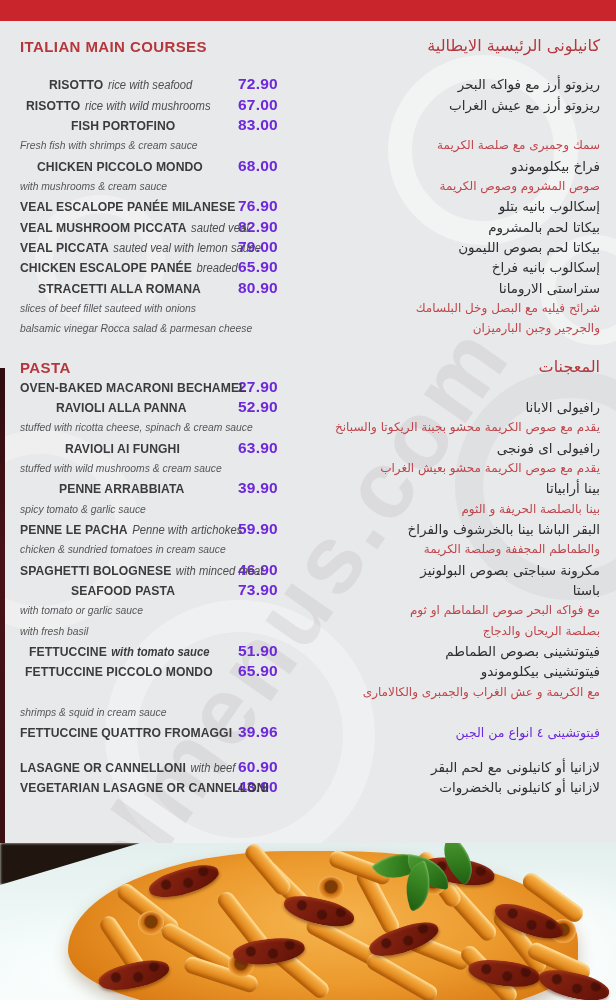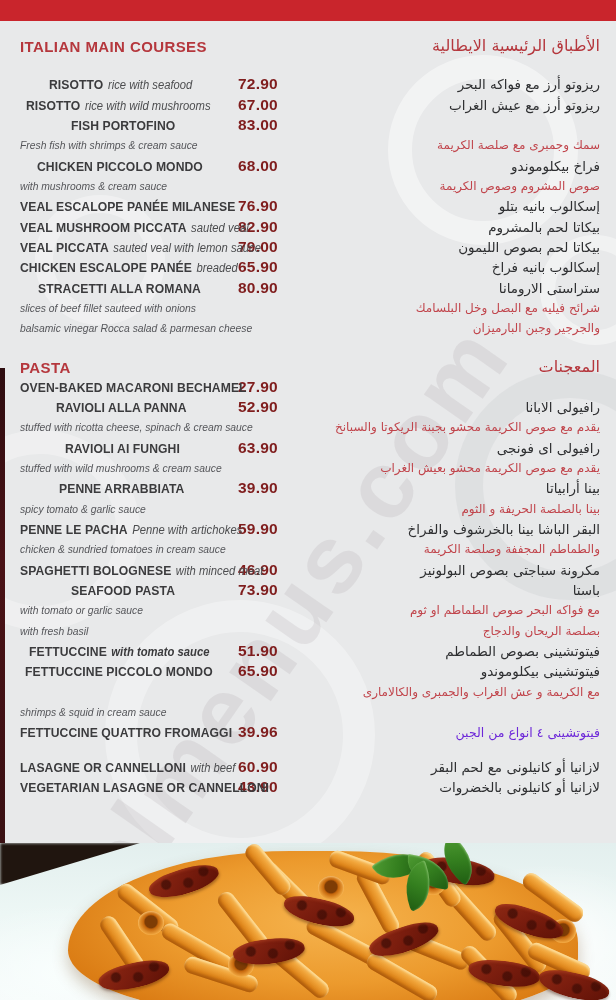--- a/index.html
+++ b/index.html
@@ -32,21 +32,21 @@
   .content { position:absolute; top:21px; left:20px; right:16px; z-index:2; }
   .section-main { margin-top:10px; }
   .section + .section { margin-top:14px; }
   .heading { display:flex; justify-content:space-between; align-items:flex-end; height:24px; }
   .section-main .heading { margin-bottom:19px; }
   .h-en { font-size:15px; font-weight:bold; color:#b5373d; letter-spacing:.4px; white-space:nowrap; }
   .h-ar { font-family:"DejaVu Sans", sans-serif; font-size:16px; color:#b5373d; direction:rtl; white-space:nowrap; }
   .row { display:flex; align-items:center; height:20.35px; }
   .c-en { width:218px; flex:none; white-space:nowrap; overflow:visible;text-align:center; }
   .c-en .sc { display:inline-block; transform:scaleX(.9); transform-origin:0 50%; white-space:nowrap; }
-  .c-price { width:70px; flex:none; font-size:15.5px; font-weight:bold; color:#7f1d1d; letter-spacing:.2px; }
+  .c-price { width:70px; flex:none; font-size:15.5px; font-weight:bold; color:#6d28d9; letter-spacing:.2px; }
   .c-ar { flex:1; text-align:right; direction:rtl; font-family:"DejaVu Sans", sans-serif;
           font-size:13.5px; color:#2e2f31; white-space:nowrap; }
   .name { font-size:13.5px; font-weight:bold; color:#3b3b3d; letter-spacing:.1px; }
   .note { font-size:12.5px; font-style:italic; color:#4c4d4f; margin-left:5px; }
   .note-bold { font-weight:bold; color:#3b3b3d; }
   .d-en { width:288px; flex:none; font-size:11px; font-style:italic; color:#55565a; white-space:nowrap; }
   .d-en .sc { display:inline-block; transform:scaleX(.94); transform-origin:0 50%; white-space:nowrap; }
   .d-ar { flex:1; text-align:right; direction:rtl; font-family:"DejaVu Sans", sans-serif;
           font-size:12px; color:#c1454c; white-space:nowrap; }
   .ar-red { color:#6d28d9; font-size:12.5px; }
@@ -97,21 +97,21 @@
   <div class="ring r5"></div>
   <div class="ring r6"></div>
   <div class="watermark">elmenus.com</div>
 
   <div class="left-strip"></div>
 
   <div class="content" id="sections">
   <div class="section section-main">
     <div class="heading">
       <div class="h-en">ITALIAN MAIN COURSES</div>
-      <div class="h-ar">الأطباق الرئيسية الايطالية</div>
+      <div class="h-ar">كانيلونى الرئيسية الايطالية</div>
     </div>
     <div class="rows">
   <div class="row">
     <div class="c-en"><span class="sc"><span class="name">RISOTTO</span><span class="note">rice with seafood</span></span></div>
     <div class="c-price">72.90</div>
     <div class="c-ar">ريزوتو أرز مع فواكه البحر</div>
   </div>
 
   <div class="row">
     <div class="c-en"><span class="sc"><span class="name">RISOTTO</span><span class="note">rice with wild mushrooms</span></span></div>

